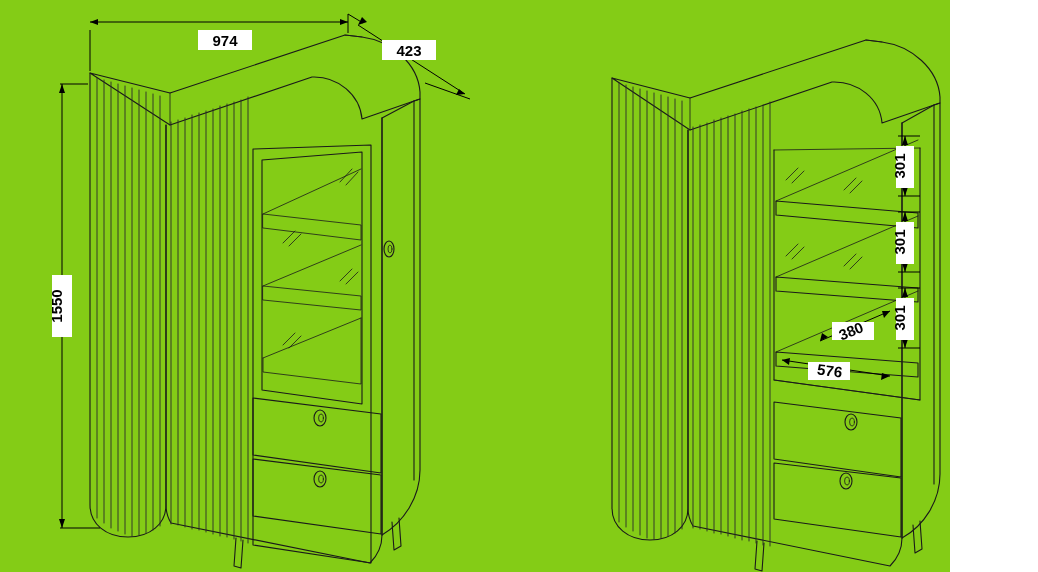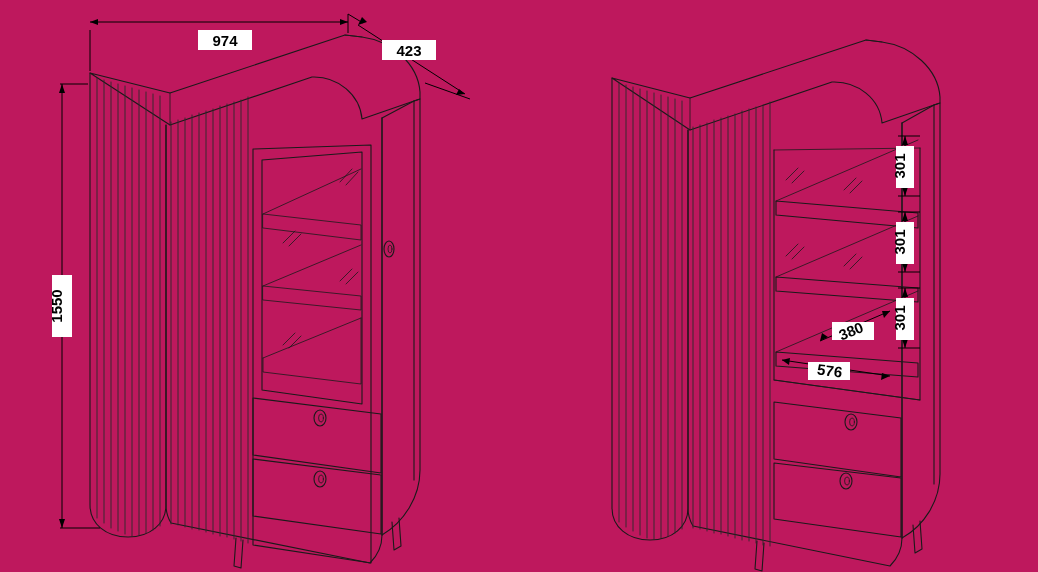--- a/index.html
+++ b/index.html
@@ -8,23 +8,23 @@
     background: #ffffff;
   }
   body {
     width: 1038px;
     height: 572px;
     font-family: "Liberation Sans", sans-serif;
     overflow: hidden;
   }
   #stage {
     position: relative;
-    width: 1038px;
+    width: 950px;
     height: 572px;
-    background: #be185d;
+    background: #84cc16;
   }
   svg.drawing {
     position: absolute;
     top: 0;
     left: 0;
     width: 1038px;
     height: 572px;
   }
   .dim-text {
     font-family: "Liberation Sans", sans-serif;

